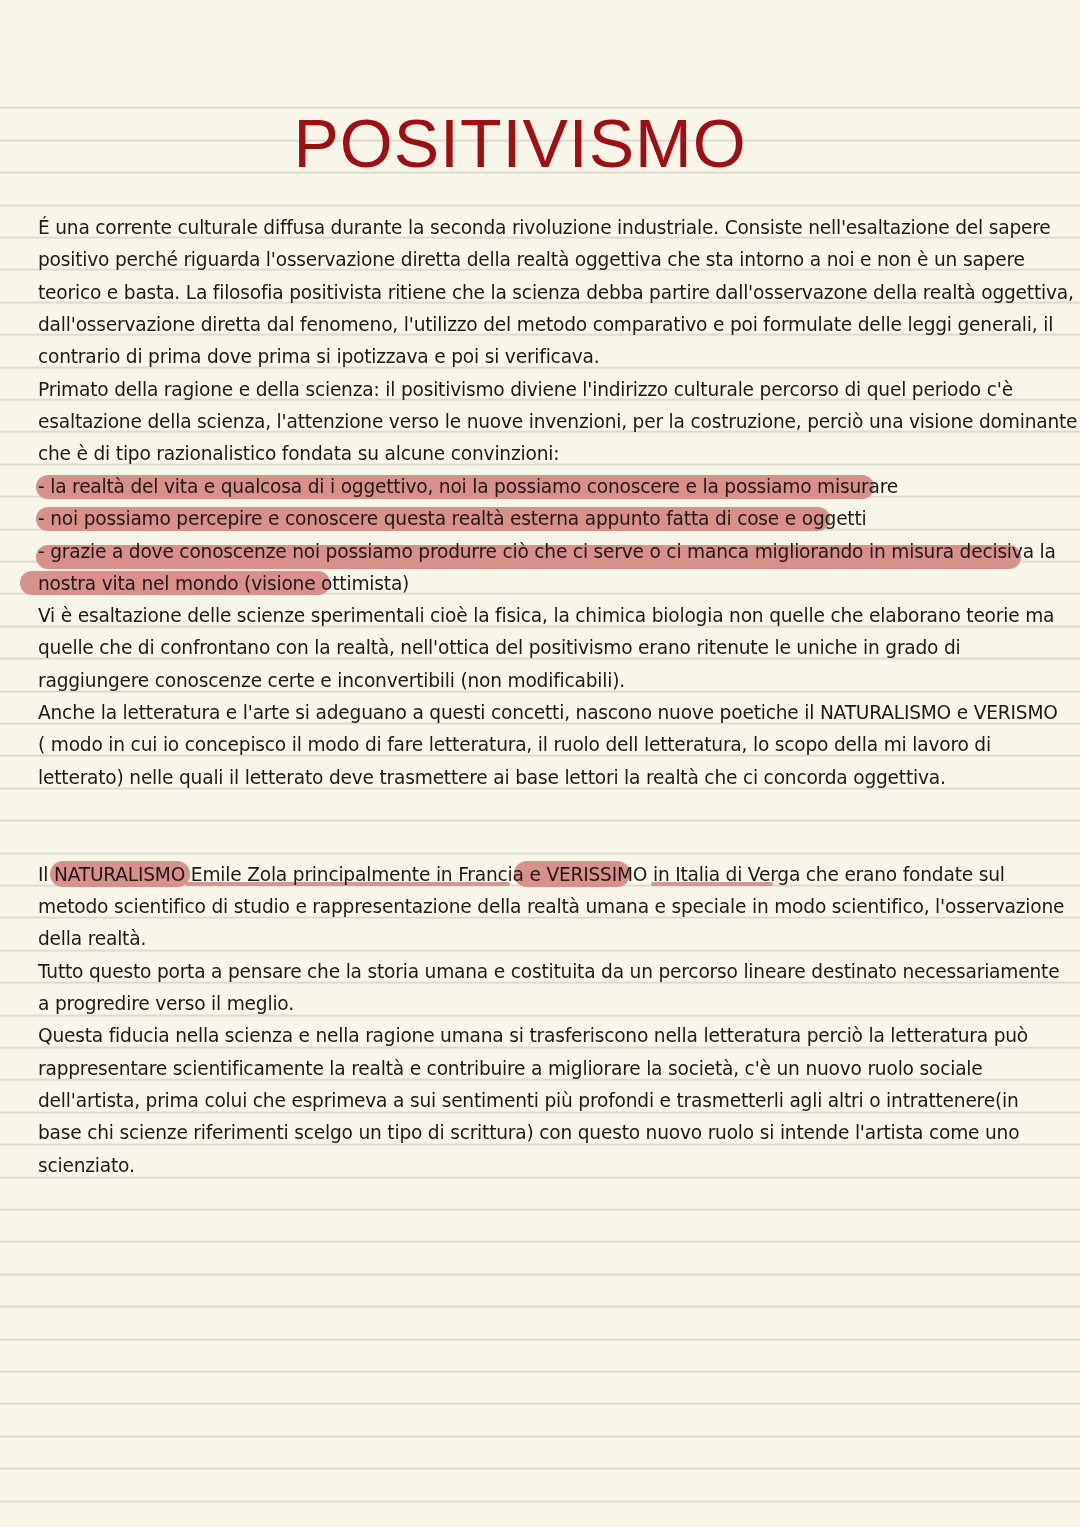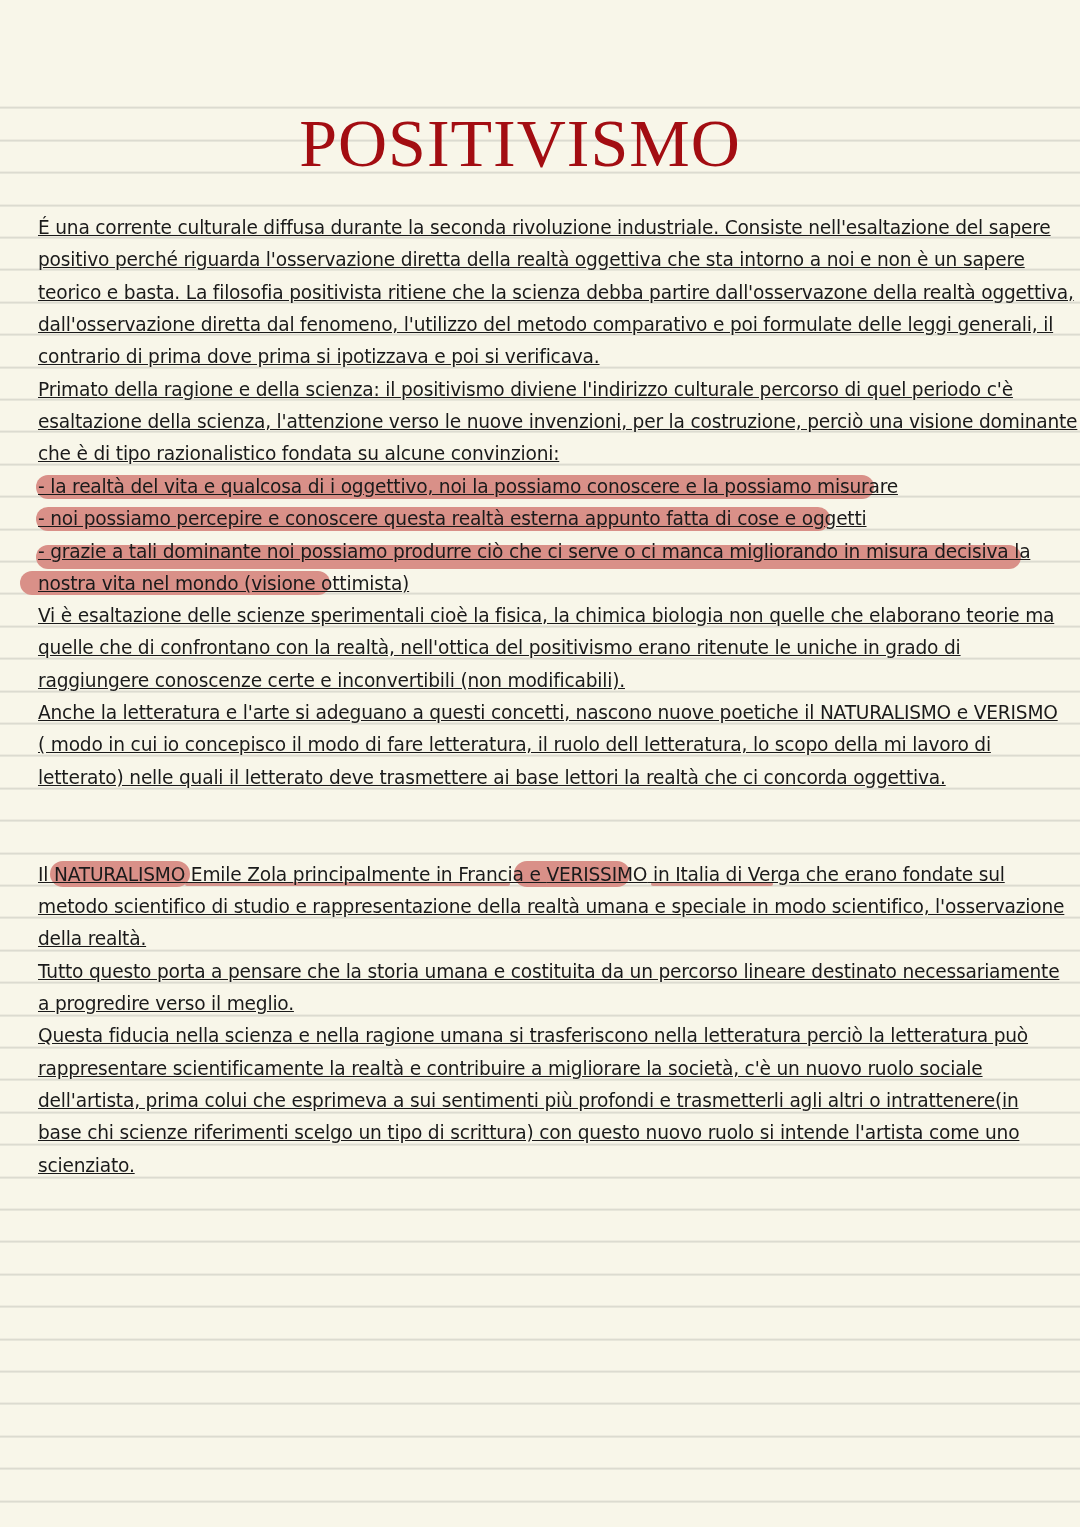--- a/index.html
+++ b/index.html
@@ -35,38 +35,37 @@
       left: 0; top: 0; width: 1080px; height: 106px;
       background: #f8f6e9;
       z-index: 0;
     }
     .title {
       position: absolute;
       left: 0;
       width: 1040px;
       top: 103px;
       text-align: center;
-      font-family: Liberation Serif, serif;
+      font-family: Liberation Sans, sans-serif;
       font-size: 68px;
       letter-spacing: 1px;
       color: #a30d12;
       line-height: 80px;
       z-index: 2;
     }
     .line {
       position: absolute;
       left: 38px;
       height: 32px;
       line-height: 30px;
       font-size: 18.6px;
       color: #1a1a1a;
       white-space: nowrap;
       z-index: 2;
       letter-spacing: -0.2px;
-      text-decoration: underline;
     }
     .hl {
       position: absolute;
       background: #d99088;
       border-radius: 14px;
       height: 24px;
       z-index: 1;
     }
     .ul {
       position: absolute;
@@ -98,21 +97,21 @@
   <div class="line" style="top:439px">che è di tipo razionalistico fondata su alcune convinzioni:</div>
 </div>
 
 <div>
   <div class="hl" style="left:36px; top:475px; width:838px;"></div>
   <div class="hl" style="left:36px; top:507px; width:794px;"></div>
   <div class="hl" style="left:36px; top:545px; width:985px;"></div>
   <div class="hl" style="left:20px; top:571px; width:310px;"></div>
   <div class="line" style="top:472px">- la realtà del vita e qualcosa di i oggettivo, noi la possiamo conoscere e la possiamo misurare</div>
   <div class="line" style="top:504px">- noi possiamo percepire e conoscere questa realtà esterna appunto fatta di cose e oggetti</div>
-  <div class="line" style="top:537px">- grazie a tali dominante noi possiamo produrre ciò che ci serve o ci manca migliorando in misura decisiva la</div>
+  <div class="line" style="top:537px">- grazie a dove conoscenze noi possiamo produrre ciò che ci serve o ci manca migliorando in misura decisiva la</div>
   <div class="line" style="top:569px">nostra vita nel mondo (visione ottimista)</div>
 </div>
 
 <div>
   <div class="line" style="top:601px">Vi è esaltazione delle scienze sperimentali cioè la fisica, la chimica biologia non quelle che elaborano teorie ma</div>
   <div class="line" style="top:633px">quelle che di confrontano con la realtà, nell'ottica del positivismo erano ritenute le uniche in grado di</div>
   <div class="line" style="top:666px">raggiungere conoscenze certe e inconvertibili (non modificabili).</div>
 </div>
 
 <div>

